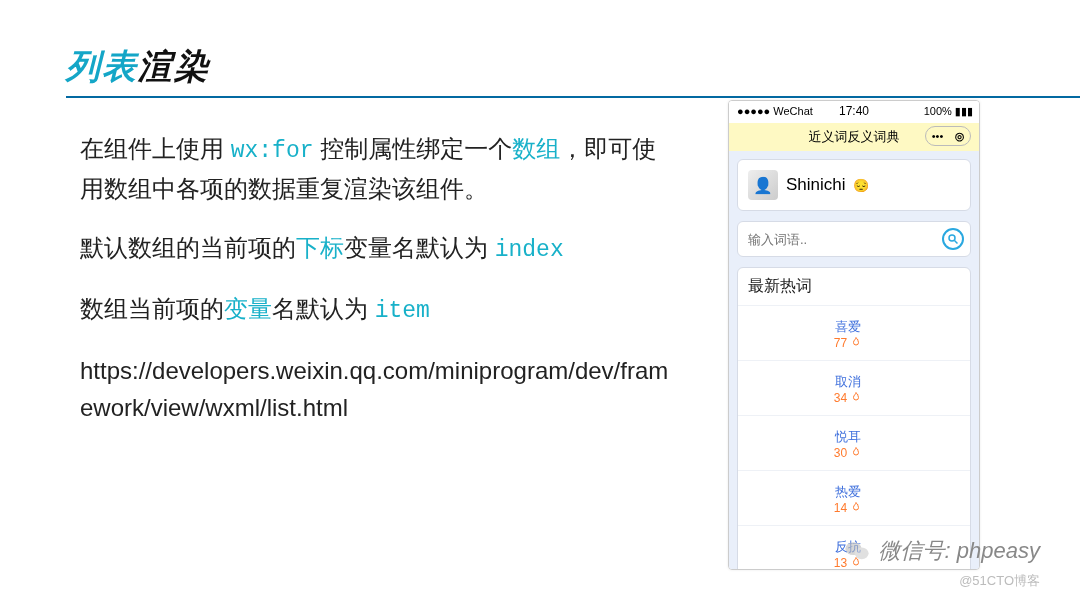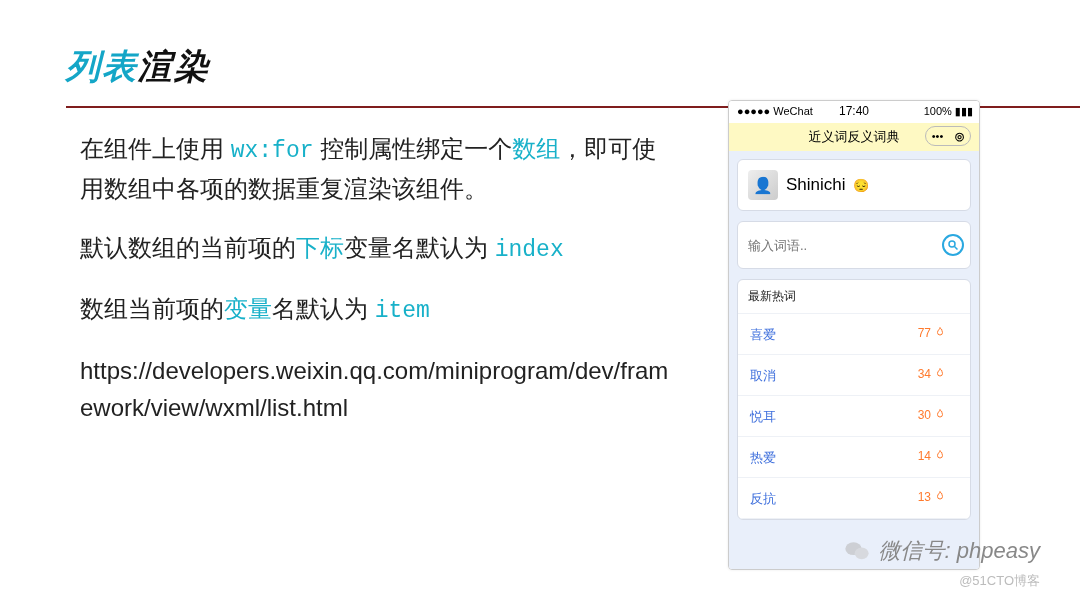--- a/index.html
+++ b/index.html
@@ -1,20 +1,20 @@
 <!DOCTYPE html>
 <html><head>
 <meta charset="utf-8">
 <style>
   * { margin:0; padding:0; box-sizing:border-box; }
   html, body { width:1080px; height:608px; font-family: -apple-system, "PingFang SC", "Microsoft YaHei", "Helvetica Neue", Arial, sans-serif; background:#fff; }
   .page { width:1080px; height:608px; position:relative; }
 
   
-  .heading-bar { position:absolute; left:66px; top:44px; right:0; border-bottom:2px solid #7f1d1d; padding-bottom:16px; }
+  .heading-bar { position:absolute; left:66px; top:44px; right:0; border-bottom:2px solid #0369a1; padding-bottom:6px; }
   .heading { font-size:34px; font-weight:800; letter-spacing:2px; font-style:italic; }
   .heading .accent { color:#14a6c7; }
   .heading .black { color:#111; }
 
   
   .body { position:absolute; left:80px; top:130px; width:600px; color:#222; }
   .body p { font-size:24px; line-height:1.55; margin-bottom:22px; }
   .body .cyan { color:#18b1c9; }
   .mono { font-family: "SFMono-Regular", Consolas, "Liberation Mono", Menlo, monospace; color:#18b1c9; font-size:23px; }
   .learn-head { font-size:19px; margin-top:40px; margin-bottom:6px; }
@@ -27,26 +27,26 @@
   .sb-center{ position:absolute; left:0; right:0; text-align:center; top:3px; font-size:12px; }
   .sb-right{ position:absolute; right:6px; top:4px; }
   .app-hdr { display:flex; align-items:center; justify-content:center; height:28px; font-size:13px; position:relative; background:#fef9c3;}
   .hdr-icons { position:absolute; right:8px; top:3px; width:46px; height:20px; border:1px solid #bbb; border-radius:14px; display:flex; align-items:center; justify-content:space-around; font-size:11px; }
   .hdr-icons span:last-child { color:#000; font-weight:bold;}
   .app-body { background:#e9effa; padding:8px 8px 0 8px; height:calc(100% - 50px); overflow:hidden; }
   .card { background:#fff; border:1px solid #d6dbe6; border-radius:6px; padding:10px 10px; display:flex; align-items:center; gap:8px; margin-bottom:10px; }
   .avatar { width:30px; height:30px; border-radius:4px; background:linear-gradient(135deg,#eee,#ccc); display:flex; align-items:center; justify-content:center; font-size:16px; }
   .uname { font-size:17px; }
   .emoji { font-size:13px; }
-  .searchbox { background:#fff; border:1px solid #d6dbe6; border-radius:6px; height:48px; display:flex; align-items:center; padding:0 6px 0 10px; margin-bottom:10px; }
+  .searchbox { background:#fff; border:1px solid #d6dbe6; border-radius:6px; height:36px; display:flex; align-items:center; padding:0 6px 0 10px; margin-bottom:10px; }
   .searchbox input { border:none; outline:none; flex:1; font-size:13px; background:transparent; }
   .searchbtn { width:22px; height:22px; border-radius:50%; border:2px solid #2aa8e0; display:flex; align-items:center; justify-content:center; color:#2aa8e0; font-weight:bold; font-size:12px;}
   .listcard { background:#fff; border:1px solid #d6dbe6; border-radius:6px; overflow:hidden; }
-  .listhdr { font-size:12px; padding:8px 10px; border-bottom:1px solid #eef1f6; color:#222;}
-  .row { display:flex; justify-content:space-between; align-items:flex-start; font-size:13px; padding:12px 24px 10px 12px; border-bottom:1px solid #eef1f6; }
+  .listhdr { font-size:16px; padding:8px 10px; border-bottom:1px solid #eef1f6; color:#222;}
+  .row { display:flex; justify-content:space-between; align-items:center; font-size:13px; padding:12px 24px 10px 12px; border-bottom:1px solid #eef1f6;flex-direction:column; }
   .row .w { color:#3e6fdc; }
   .row .c { color:#ff7a2d; font-size:12px; display:flex; align-items:center; gap:3px;}
   .flame { width:12px; height:14px; display:inline-block; }
   .flame svg { display:block; }
 
   
   .wm { position:absolute; right:40px; bottom:18px; color:#999; }
   .wm-line { display:flex; align-items:center; gap:8px; font-size:22px; color:#888; font-style:italic; justify-content:flex-end; }
   .wm-logo { width:28px; height:28px; opacity:.6; }
   .wm-sub { font-size:13px; color:#bcbcbc; text-align:right; margin-top:6px; }

